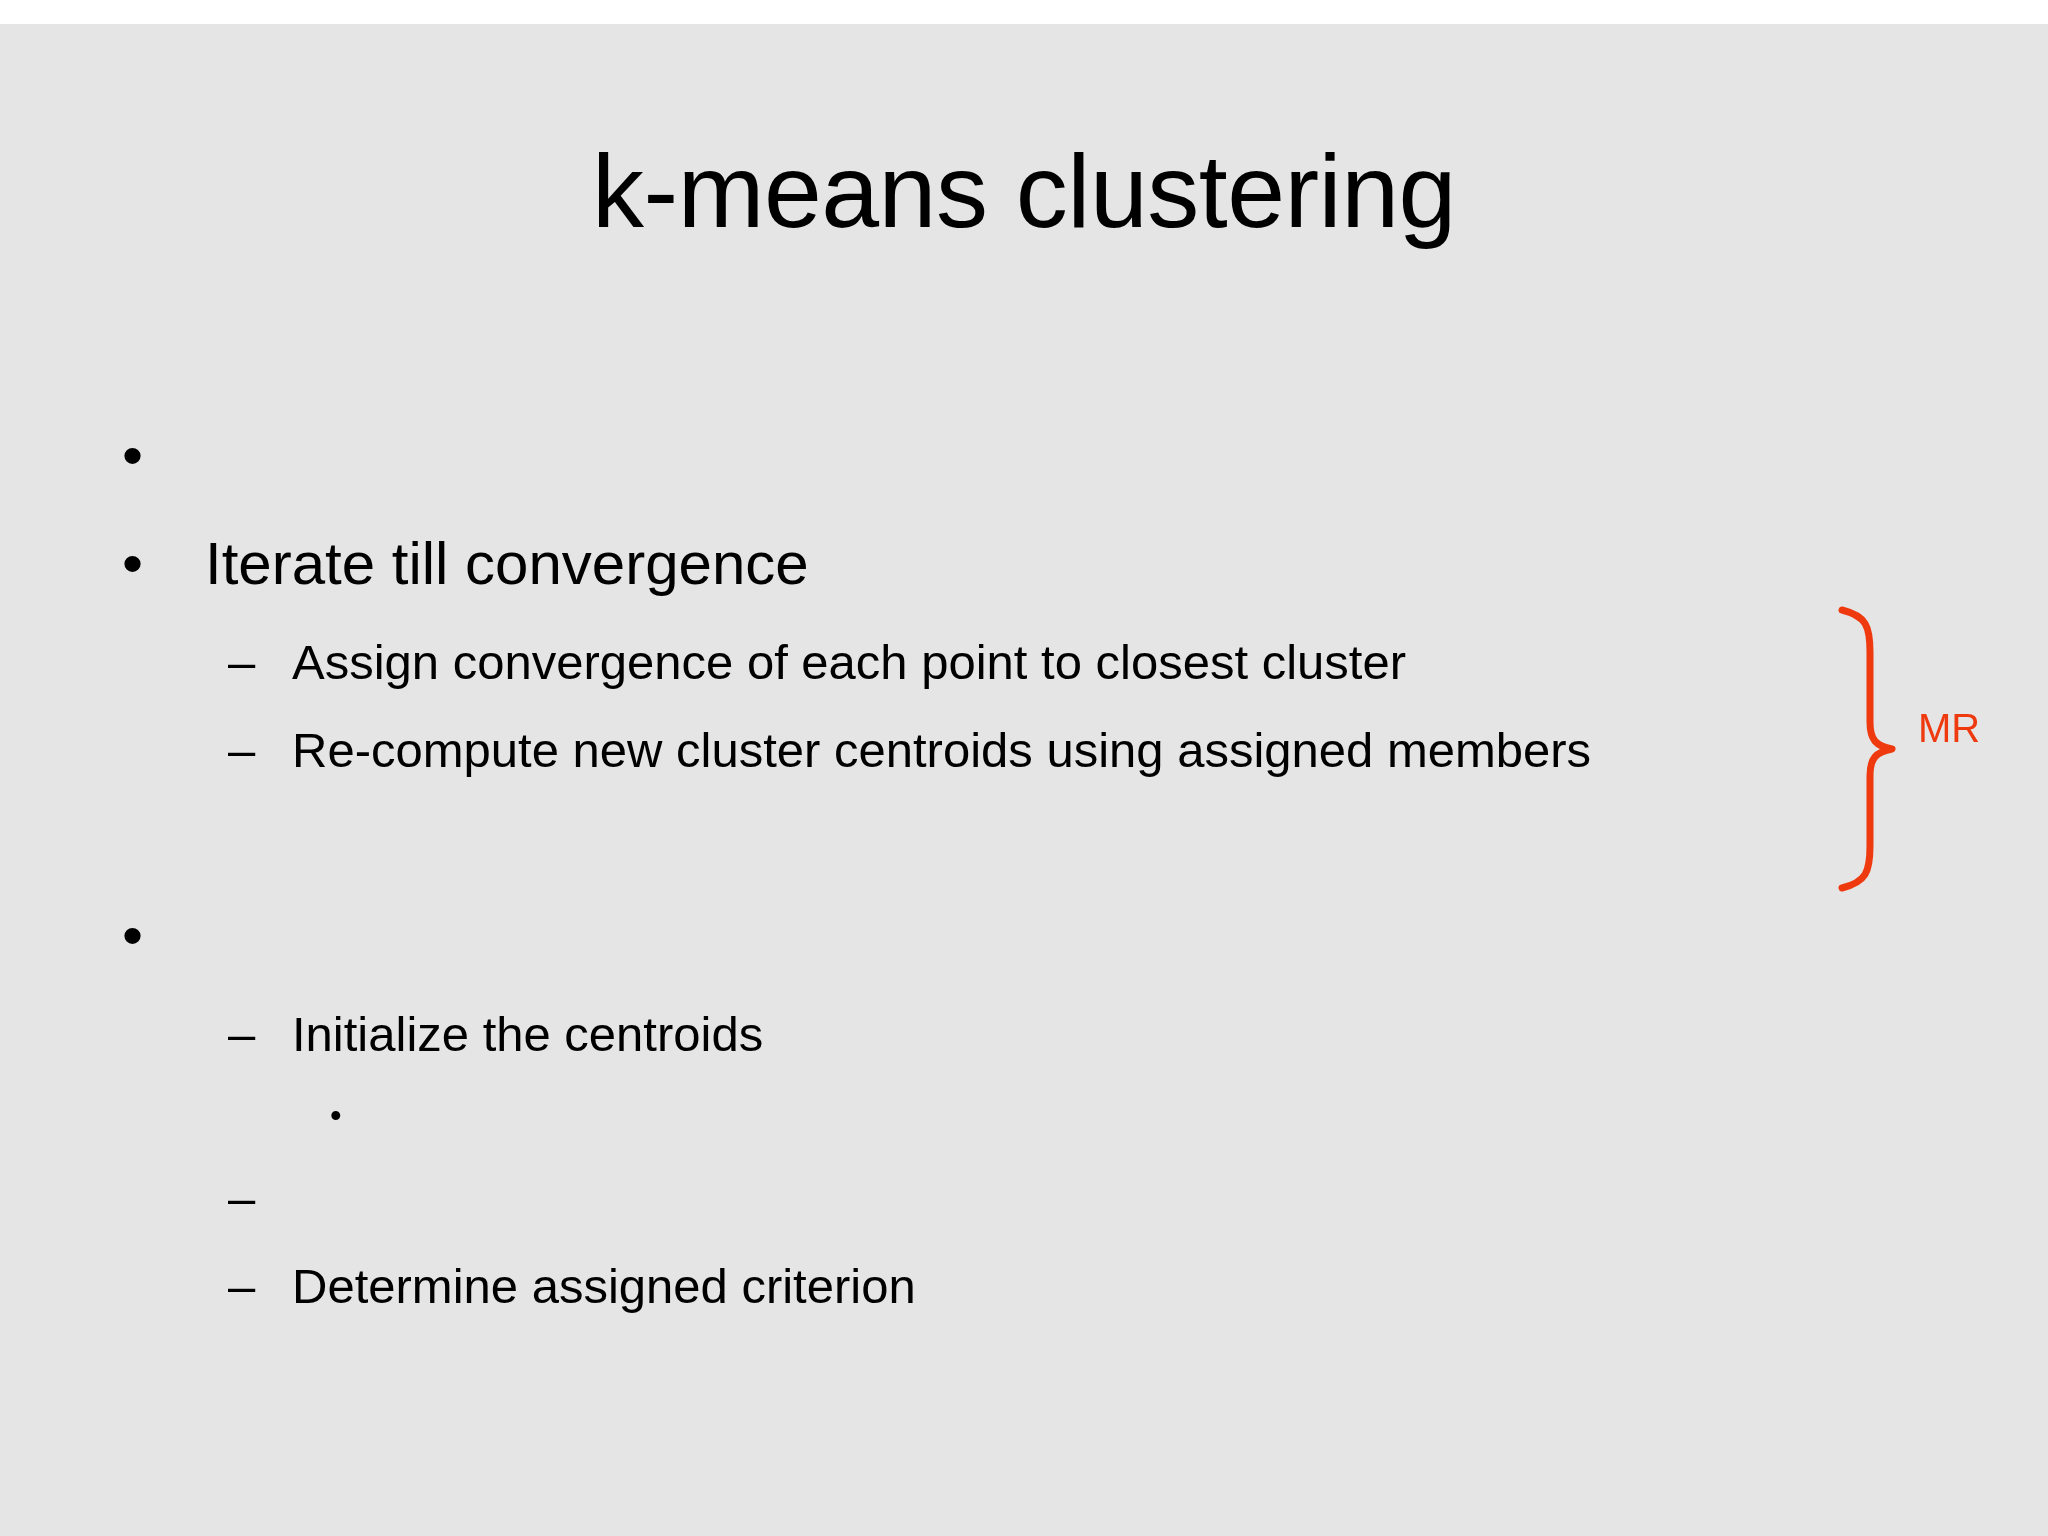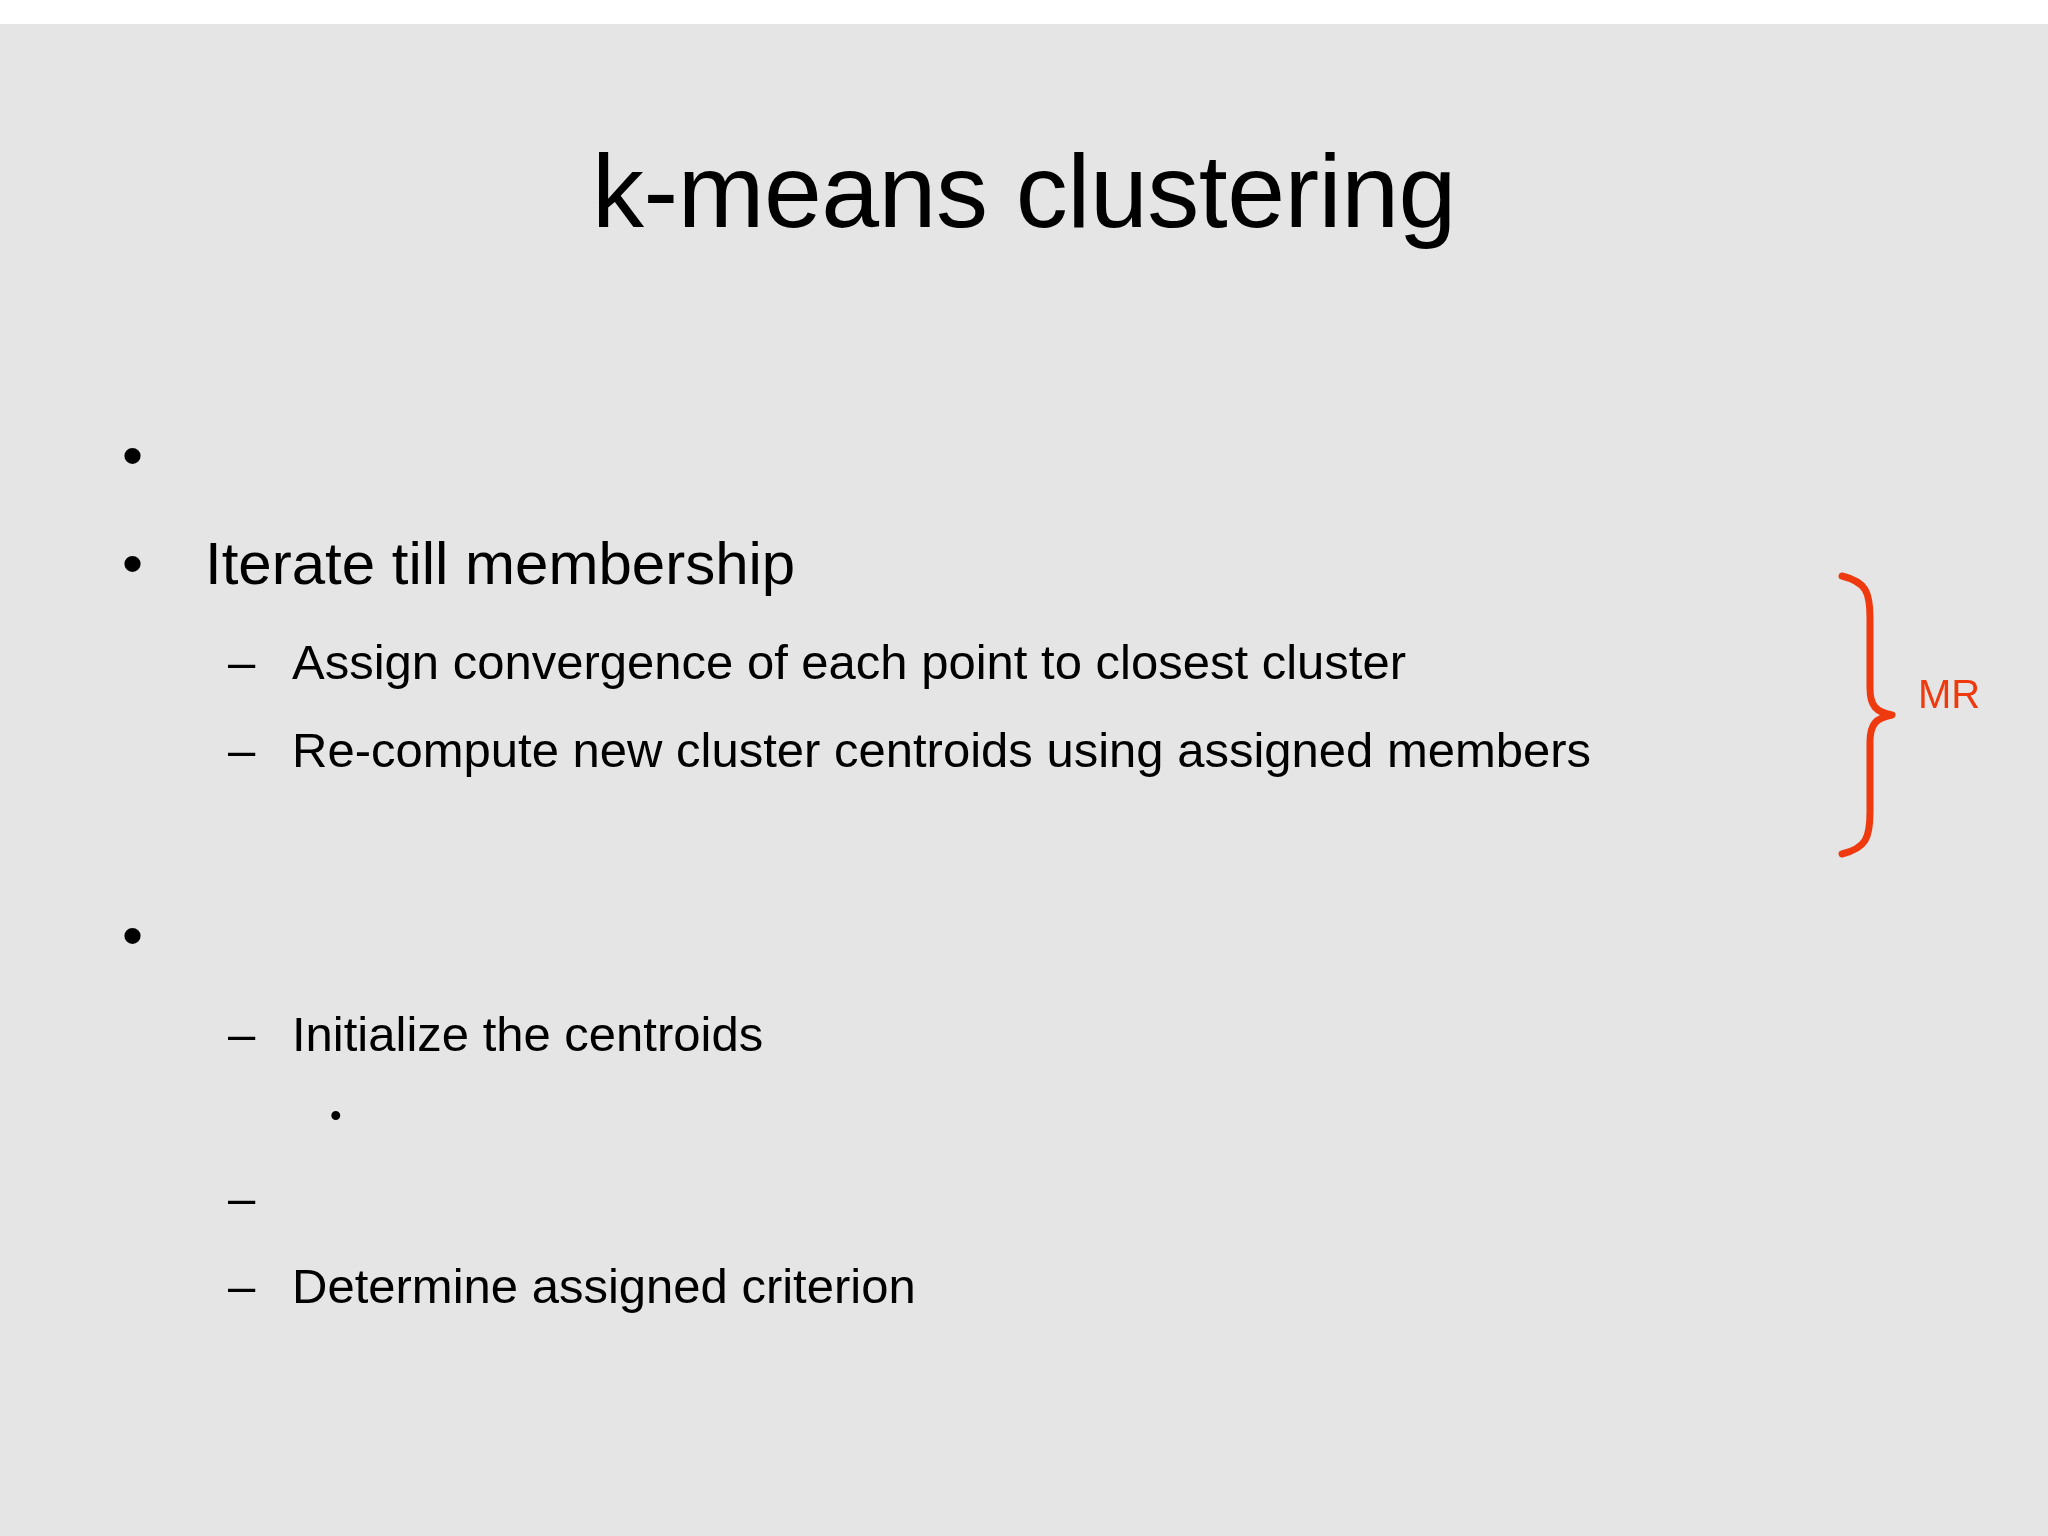--- a/index.html
+++ b/index.html
@@ -113,21 +113,21 @@
   }
 
   .italic {
     font-style: italic;
   }
 
   
   .annotation {
     position: absolute;
     left: 1826px;
-    top: 546px;
+    top: 580px;
     width: 210px;
     height: 290px;
     pointer-events: none;
   }
   .annotation svg {
     position: absolute;
     left: 0;
     top: 0;
   }
   .annotation-label {
@@ -149,21 +149,21 @@
   <div class="slide-title">k-means clustering</div>
 
   <div class="body">
 
     <div class="line lvl1">
       <span class="marker">•</span>
     </div>
 
     <div class="line lvl1">
       <span class="marker">•</span>
-      <span class="text nowrap">Iterate till membership</span>
+      <span class="text nowrap">Iterate till convergence</span>
     </div>
 
     <div class="line lvl2">
       <span class="marker">–</span>
       <span class="text nowrap">Assign convergence of each point to closest cluster</span>
     </div>
 
     <div class="line lvl2 wrapped">
       <span class="marker">–</span>
       <span class="text">Re-compute new cluster centroids using assigned members</span>

